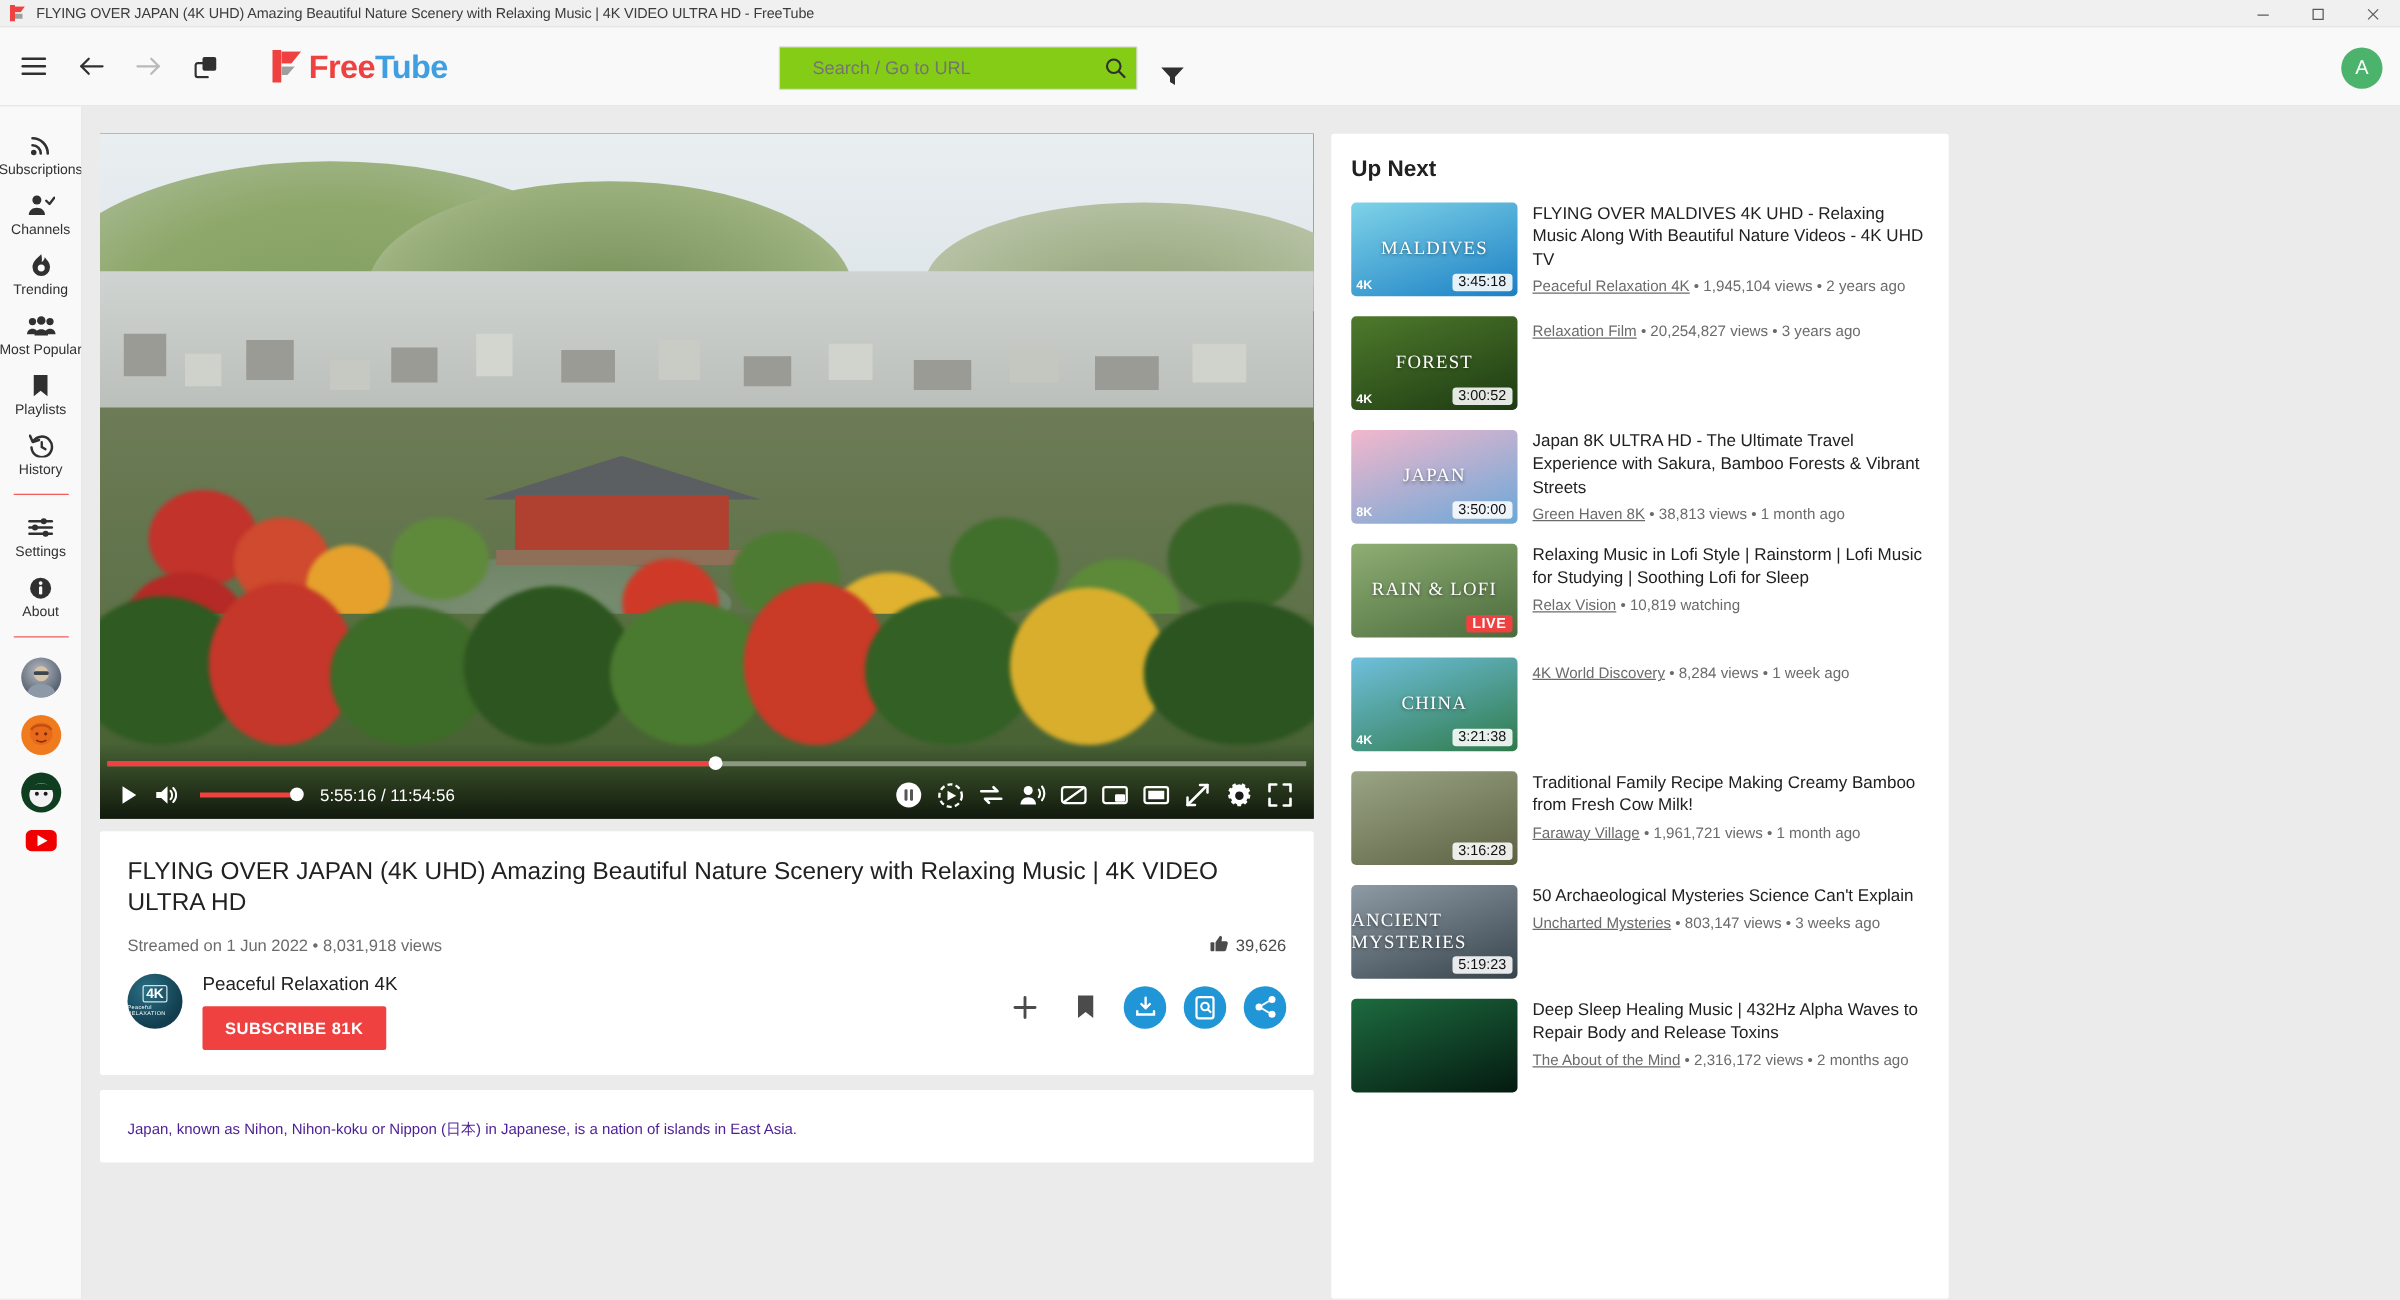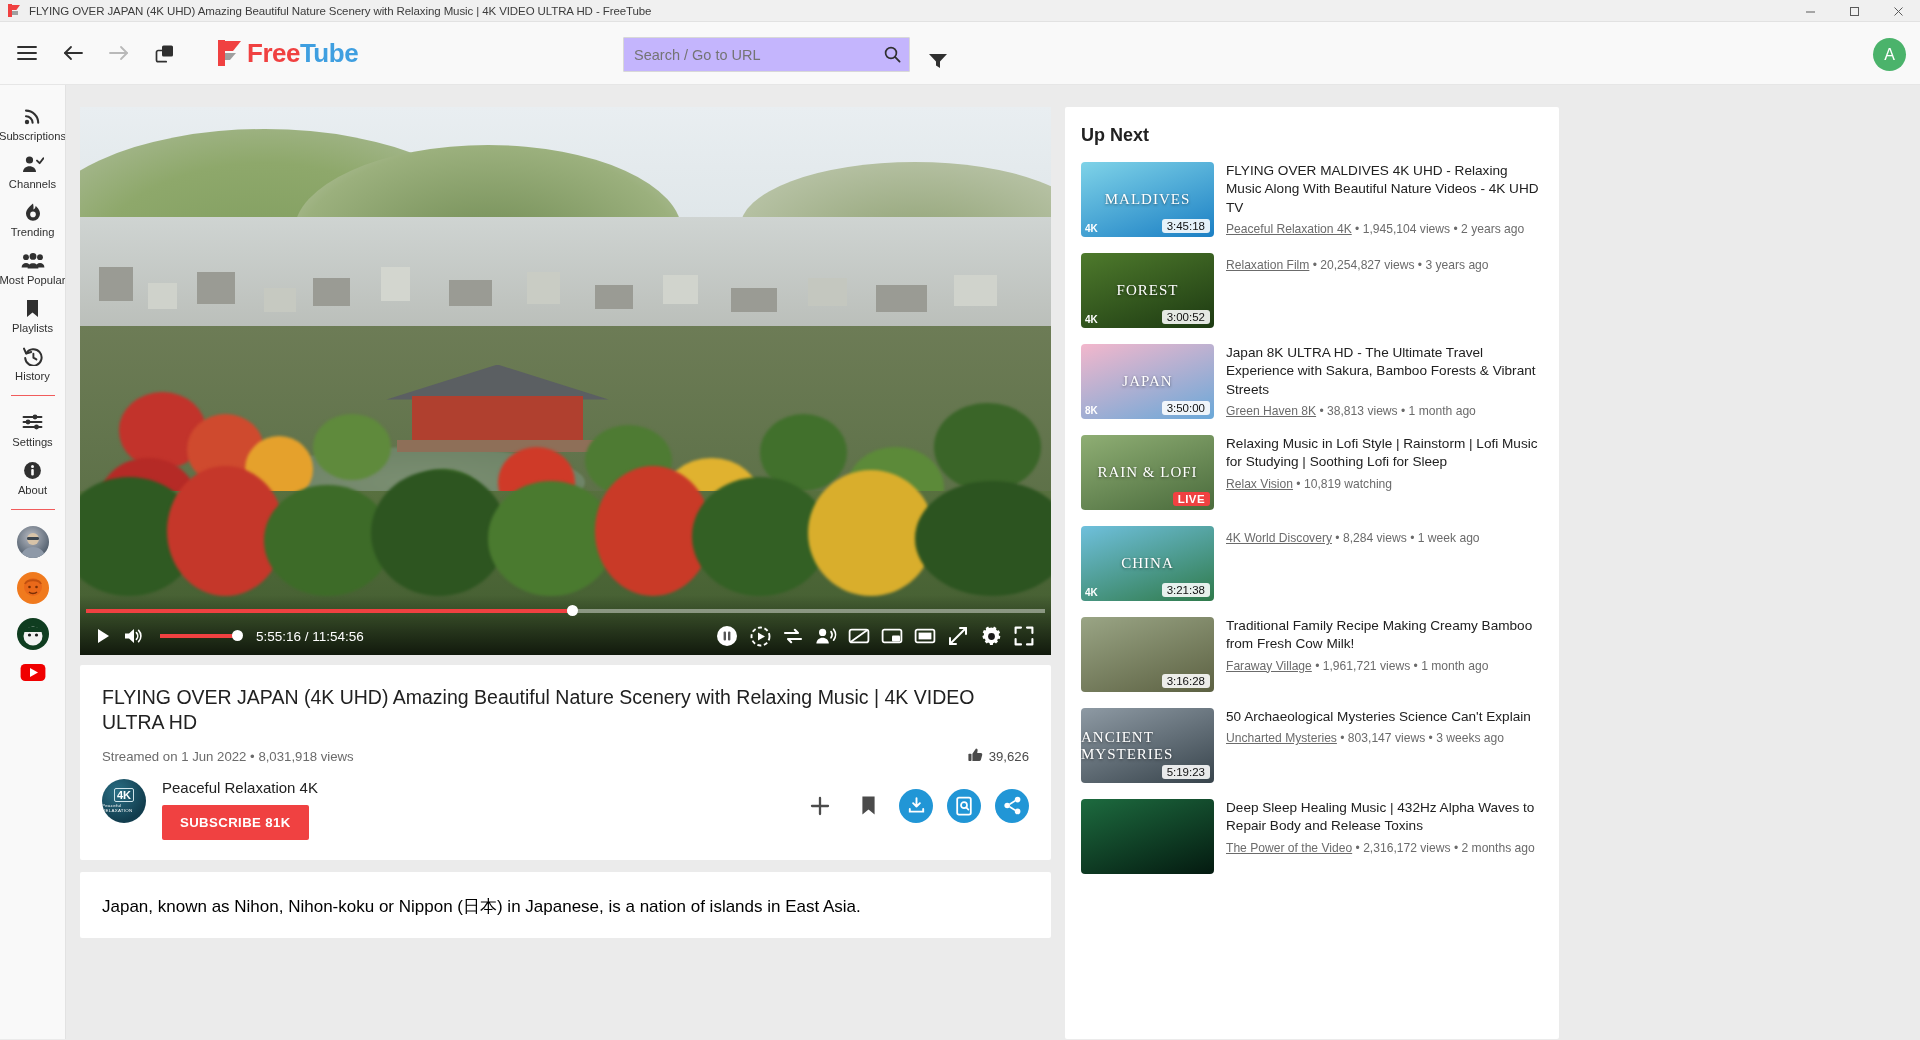--- a/index.html
+++ b/index.html
@@ -52,22 +52,22 @@
                       clip-path: polygon(0 0, 100% 0, 50% 100%, 0 100%); }
   .brand-mark .bm3 { position:absolute; left:7px; top:13px; width:11px; height:7px; background:#9f9f9f;
                       clip-path: polygon(0 0, 100% 0, 45% 100%, 0 100%); }
   .brand-text { font-size: 26px; font-weight: bold; letter-spacing: -0.5px; }
   .brand-free { color: #f04141; }
   .brand-tube { color: #3f9fe0; }
 
   .searchwrap {
     position: absolute; left: 623px; top: 15px;
     width: 287px; height: 35px;
-    background: #c4b5fd; border: 1px solid #d8d8d8; border-radius: 1px;
-    display: flex; align-items: center;
+    background: #84cc16; border: 1px solid #d8d8d8; border-radius: 1px;
+    display: flex; align-items: center; padding-left: 16px;
   }
   .searchwrap input {
     border: none; outline: none; background: transparent;
     flex: 1; padding: 0 10px; font-size: 14.5px; color: #303030;
     font-family: "Liberation Sans", sans-serif;
   }
   .searchwrap input::placeholder { color: #747474; }
   .search-btn { width: 34px; height: 33px; display:flex; align-items:center; justify-content:center;
                 color:#303030; cursor:pointer; }
   .filter-btn { position:absolute; left: 928px; top: 30px; color:#303030; cursor:pointer; }
@@ -171,21 +171,21 @@
   .subbtn { margin-top: 9px; background:#f04141; color:#fff; border:none;
             padding: 10px 18px; font-size: 13.2px; font-weight: bold; letter-spacing:.4px;
             border-radius: 2px; cursor:pointer; font-family:"Liberation Sans", sans-serif; }
   .actions { margin-left:auto; display:flex; align-items:center; gap: 14px; padding-top: 10px; }
   .act { width: 34px; height: 34px; border-radius: 50%; display:flex; align-items:center; justify-content:center;
          cursor:pointer; color:#4b4b4b; }
   .act.solid { background:#2196d6; color:#fff; }
 
   
   .desccard { background:#fff; border-radius:2px; margin-top: 12px; padding: 22px 22px 18px; }
-  .desc { font-size: 17px; color:#000000; line-height: 1.55; }
+  .desc { font-size: 12px; color:#4c1d95; line-height: 1.55; }
 
   
   .rightcol { width: 494px; background:#fff; border-radius:2px; padding: 18px 16px 0 16px;
               flex-shrink:0; overflow:hidden; }
   .upnext-h { font-size: 18px; font-weight: bold; color:#212121; margin-bottom: 16px; }
   .rec { display:flex; gap: 12px; margin-bottom: 16px; cursor:pointer; }
   .thumb { position:relative; width: 133px; height: 75px; border-radius: 4px; overflow:hidden; flex-shrink:0; }
   .thumb .ttl { position:absolute; left:0; top:0; width:100%; height:100%;
                 display:flex; align-items:center; justify-content:center;
                 color:#fff; font-size: 15px; letter-spacing:1px;
@@ -732,19 +732,19 @@
             </div>
             <div class="recinfo">
               <div class="rtitle">50 Archaeological Mysteries Science Can't Explain</div>
               <div class="rmeta"><span class="rchan">Uncharted Mysteries</span><span> • 803,147 views • 3 weeks ago</span></div>
             </div>
           </div>
           <div class="rec">
             <div class="thumb" style="background: linear-gradient(160deg, rgb(29, 107, 63), rgb(4, 26, 16));"></div>
             <div class="recinfo">
               <div class="rtitle">Deep Sleep Healing Music | 432Hz Alpha Waves to Repair Body and Release Toxins</div>
-              <div class="rmeta"><span class="rchan">The Power of the Video</span><span> • 2,316,172 views • 2 months ago</span></div>
+              <div class="rmeta"><span class="rchan">The About of the Mind</span><span> • 2,316,172 views • 2 months ago</span></div>
             </div>
           </div>
         </div>
     </div>
   </div>
 </div>
 
 </body></html>

